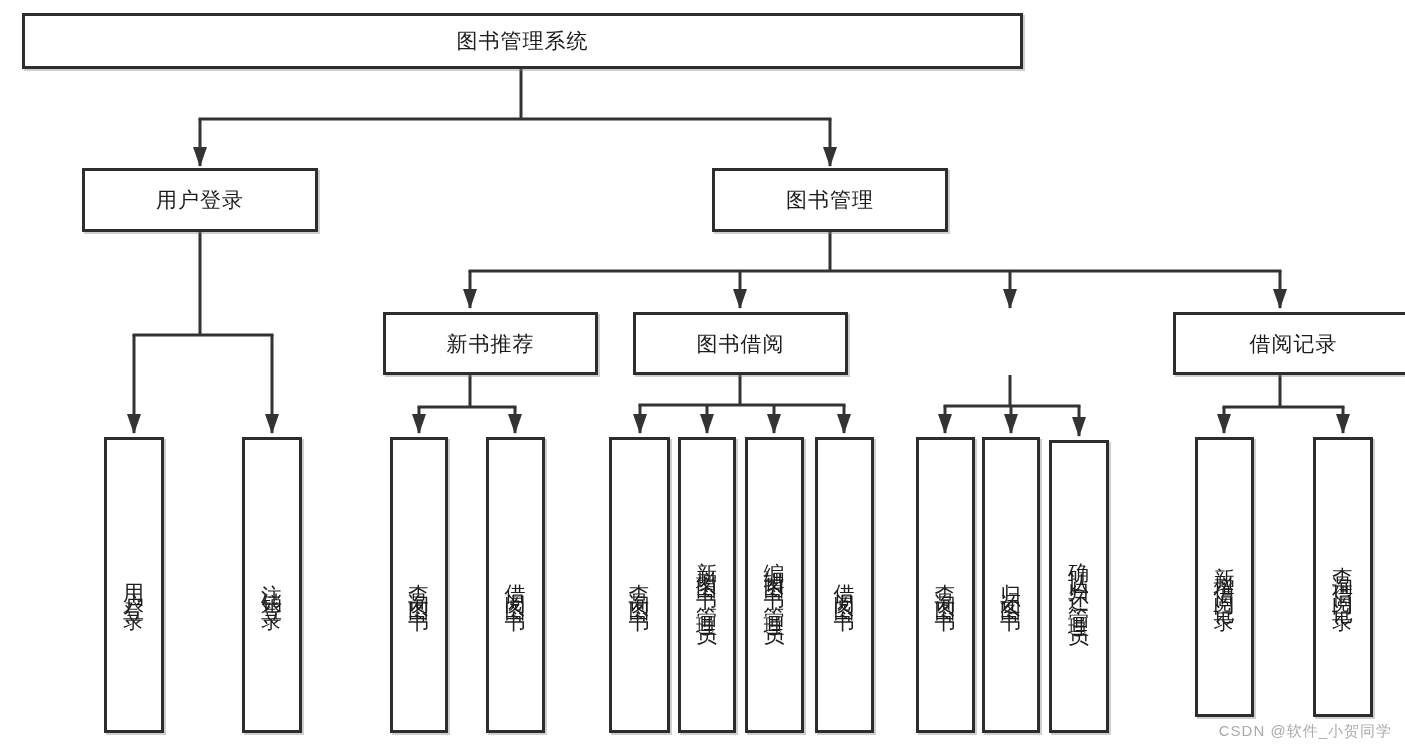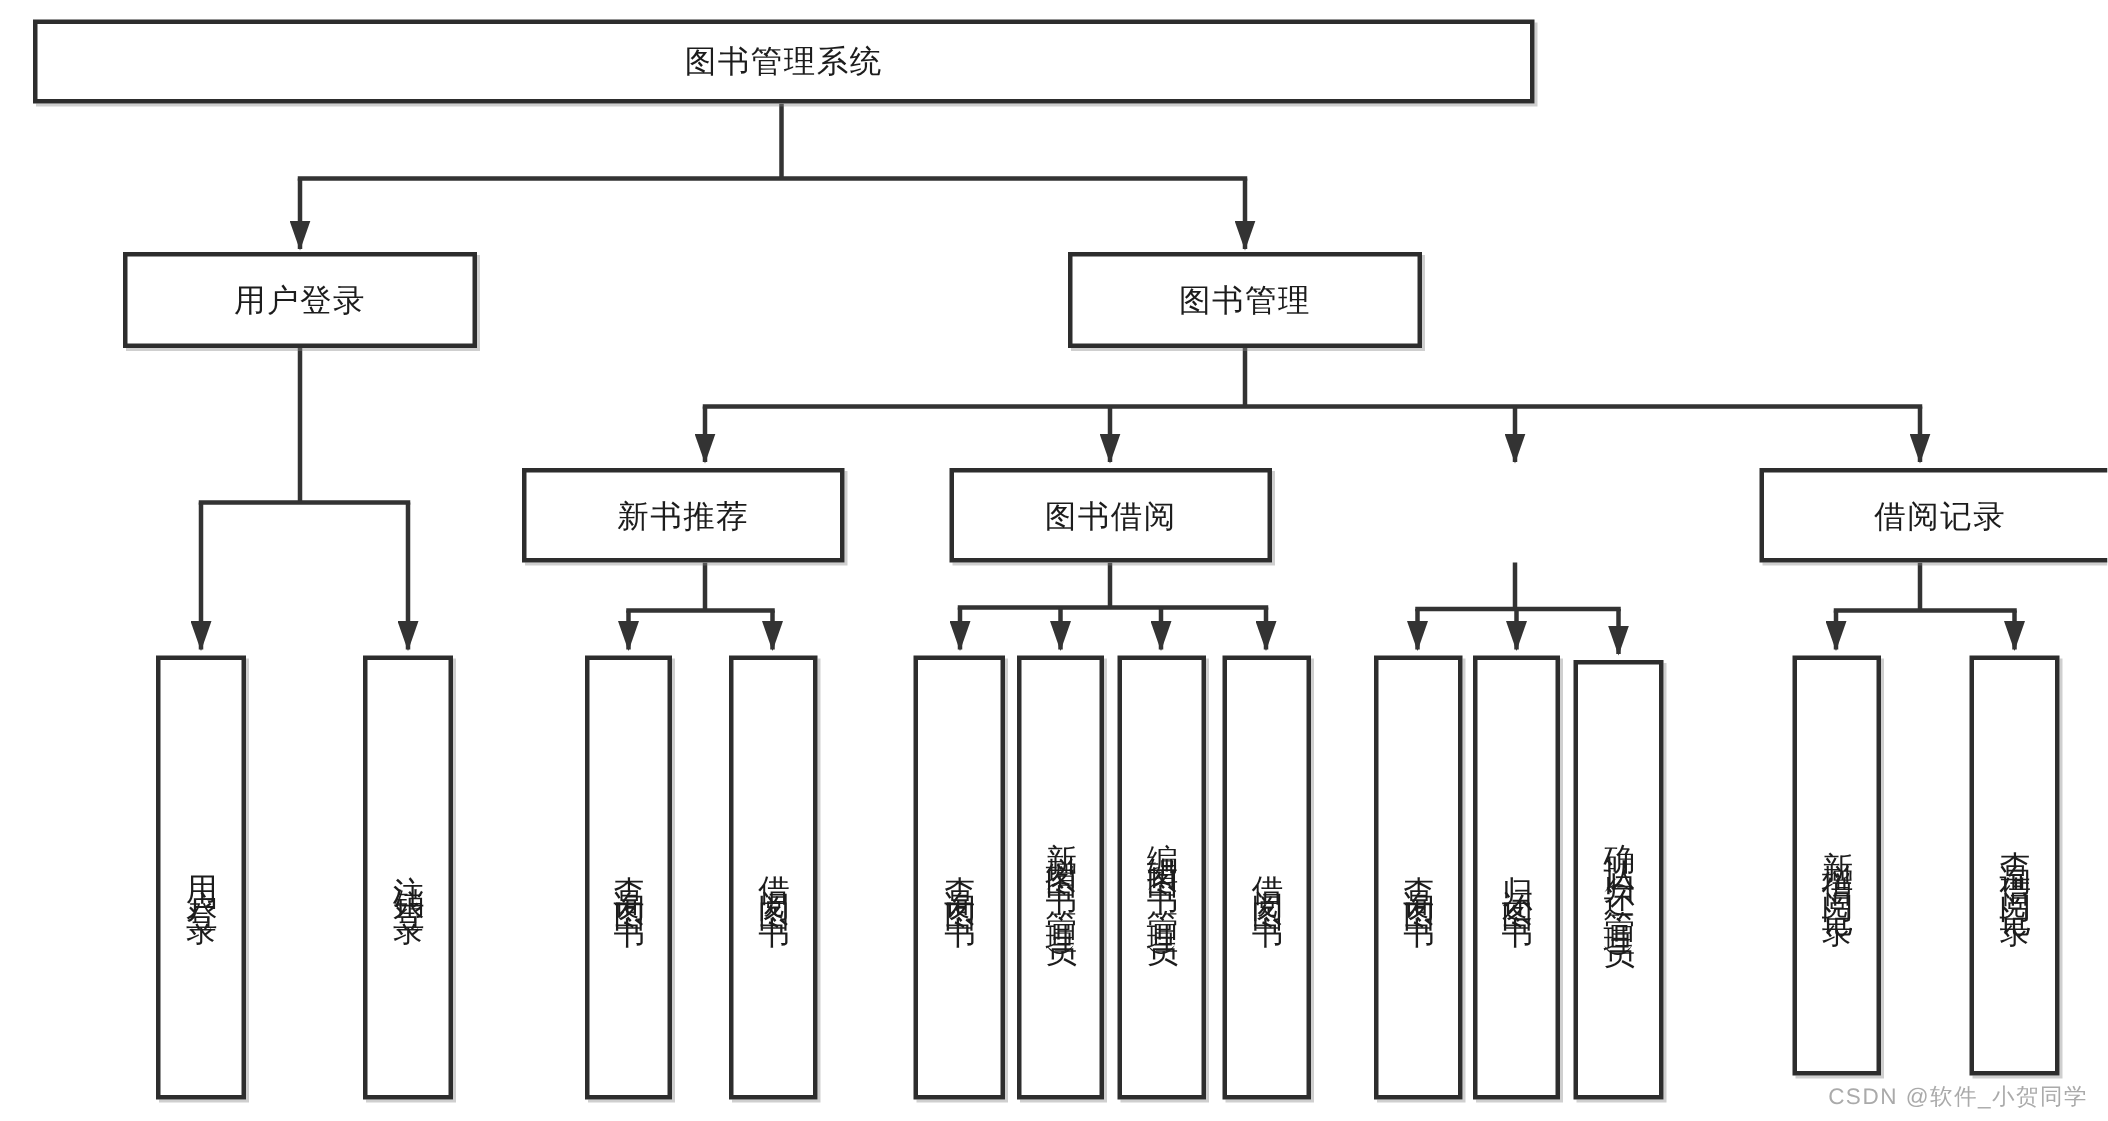--- a/index.html
+++ b/index.html
@@ -75,21 +75,21 @@
     <span>图书管理系统</span>
   </div>
 
   <div class="box h-box" style="left:82px;top:168px;width:236px;height:64px;">
     <span>用户登录</span>
   </div>
   <div class="box h-box" style="left:712px;top:168px;width:236px;height:64px;">
     <span>图书管理</span>
   </div>
 
-  <div class="box h-box" style="left:348px;top:312px;width:215px;height:63px;">
+  <div class="box h-box" style="left:383px;top:312px;width:215px;height:63px;">
     <span>新书推荐</span>
   </div>
   <div class="box h-box" style="left:633px;top:312px;width:215px;height:63px;">
     <span>图书借阅</span>
   </div>
   <div class="box h-box" style="left:1173px;top:312px;width:241px;height:63px;">
     <span>借阅记录</span>
   </div>
 
   <div class="box v-box" style="left:104px;top:437px;width:60px;height:296px;">

